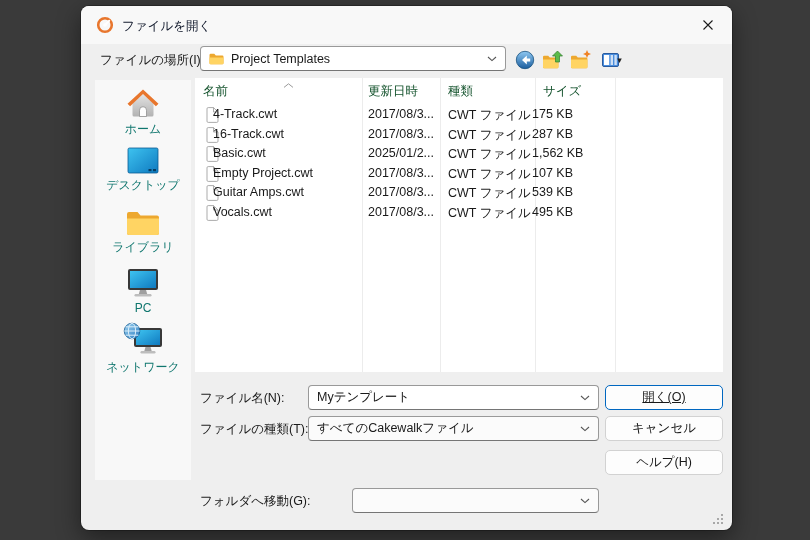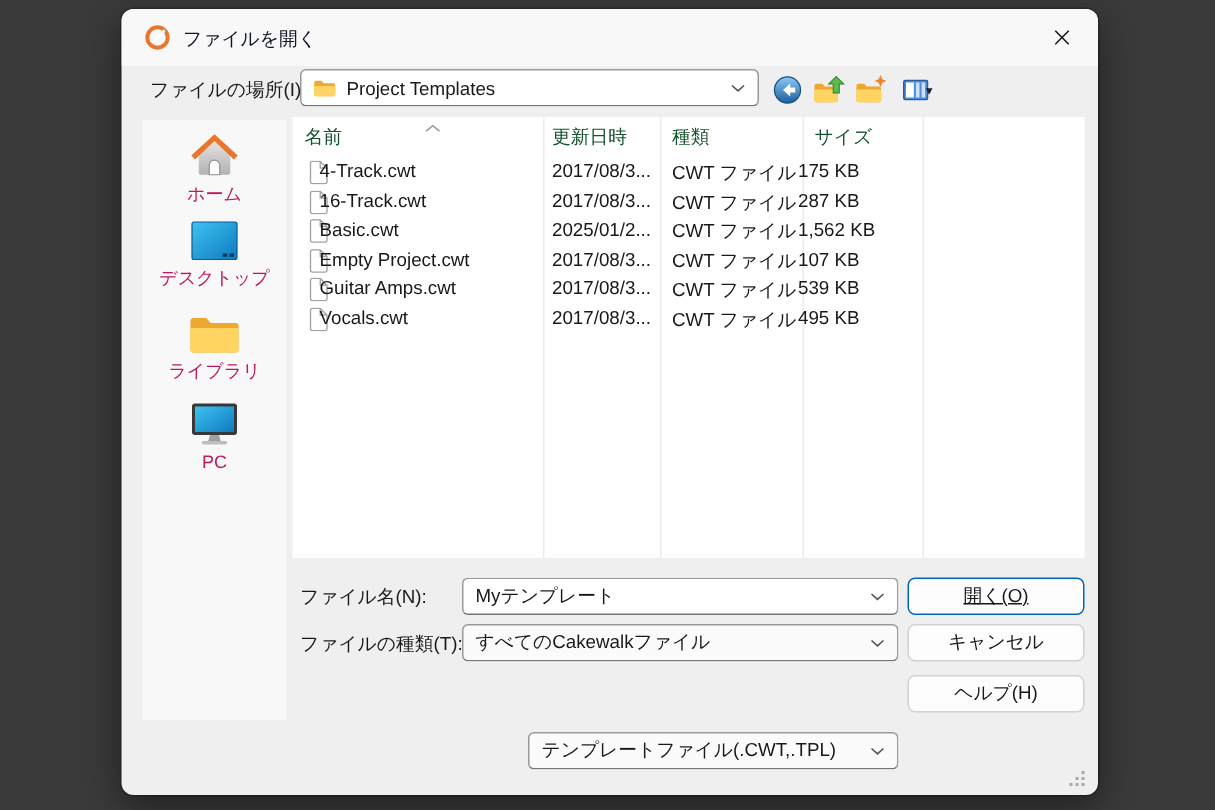--- a/index.html
+++ b/index.html
@@ -35,21 +35,21 @@
   }
   .combo .chev { margin-left:auto; display:flex; align-items:center; }
   .combo.gray { background:#fbfbfb; }
   .loc-combo { left:119px; top:40px; width:306px; height:25px; gap:7px; }
   .tb-icons { position:absolute; left:432px; top:43px; display:flex; align-items:center; gap:4px; }
   .tb-btn { width:24px; height:22px; display:flex; align-items:center; justify-content:center; border-radius:3px; }
   .tb-arrow { font-size:9px; color:#222; margin-left:-2px; }
   
   .places { position:absolute; left:14px; top:74px; width:96px; height:400px; background:#f8f8f8; }
   .place { position:absolute; left:0; width:96px; display:flex; flex-direction:column; align-items:center; gap:3px; cursor:default; }
-  .place .plabel { font-size:12px; color:#be185d; white-space:nowrap; }
+  .place .plabel { font-size:12px; color:#0f766e; white-space:nowrap; }
   
   .list { position:absolute; left:114px; top:72px; width:528px; height:294px; background:#fff; }
   .col-line { position:absolute; top:0; bottom:0; width:1px; background:#ececec; }
   .hdr { position:absolute; top:0; left:0; right:0; height:25px; font-size:12.5px; color:#14532d; }
   .hdr span { position:absolute; top:5px; }
   .sort-caret { position:absolute; left:88px; top:2px; }
   .rows { position:absolute; top:27px; left:0; right:0; }
   .row { position:relative; height:19.5px; font-size:12.5px; }
   .row .ficon { position:absolute; left:11px; top:2px; }
   .row .c-name { position:absolute; left:18px; top:2px; white-space:nowrap; }
@@ -191,20 +191,34 @@
       <span>
         <svg width="34" height="30" viewBox="0 0 34 30">
           <rect x="2" y="1" width="30" height="21" rx="2" fill="#383838"></rect>
           <rect x="4" y="3" width="26" height="17" fill="url(#g-screen)"></rect>
           <path d="M14 22 h6 l1.2 4 h-8.4 z" fill="#9f9f9f"></path>
           <rect x="8.5" y="26" width="17" height="2.4" rx="1.2" fill="#bdbdbd"></rect>
         </svg>
       </span>
       <span class="plabel">PC</span>
     </div>
+    <div class="place" style="top:242px">
+      <span>
+        <svg width="40" height="34" viewBox="0 0 40 34">
+          <rect x="11" y="6" width="28" height="19" rx="2" fill="#383838"></rect>
+          <rect x="13" y="8" width="24" height="15" fill="url(#g-screen)"></rect>
+          <path d="M22.5 25 h5 l1.2 4 h-7.4 z" fill="#9f9f9f"></path>
+          <rect x="17.5" y="29" width="15" height="2.4" rx="1.2" fill="#bdbdbd"></rect>
+          <circle cx="9" cy="9" r="7.8" fill="url(#g-globe)" stroke="#1c5e93" stroke-width="0.8"></circle>
+          <ellipse cx="9" cy="9" rx="3.6" ry="7.8" fill="none" stroke="#d9edfa" stroke-width="1"></ellipse>
+          <path d="M1.4 9 h15.2 M2.6 4.8 h12.8 M2.6 13.2 h12.8" stroke="#d9edfa" stroke-width="1" fill="none"></path>
+        </svg>
+      </span>
+      <span class="plabel">ネットワーク</span>
+    </div>
   </div>
 
   <div class="list">
     <div class="col-line" style="left:167px"></div>
     <div class="col-line" style="left:245px"></div>
     <div class="col-line" style="left:340px"></div>
     <div class="col-line" style="left:420px"></div>
     <div class="hdr">
       <span class="sort-caret">
         <svg width="11" height="5" viewBox="0 0 11 5">
@@ -315,22 +329,22 @@
     </span>
   </div>
   <div class="btn" style="top:410px">
     <span>キャンセル</span>
   </div>
 
   <div class="btn" style="top:444px">
     <span>ヘルプ(H)</span>
   </div>
 
+  <span class="f-label" style="top:487px">フォルダへ移動(G):</span>
   <div class="combo gray" style="left:271px; top:482px; width:247px; height:25px">
-    <span>テンプレートファイル(.CWT,.TPL)</span>
     <span class="chev">
       <svg width="10" height="6" viewBox="0 0 10 6">
           <path d="M1 1 l4 3.6 L9 1" fill="none" stroke="#555" stroke-width="1.1"></path>
         </svg>
     </span>
   </div>
 
   <div class="grip">
     <svg width="14" height="14" viewBox="0 0 14 14">
       <rect x="10" y="2" width="2" height="2" fill="#a8a8a8"></rect>

